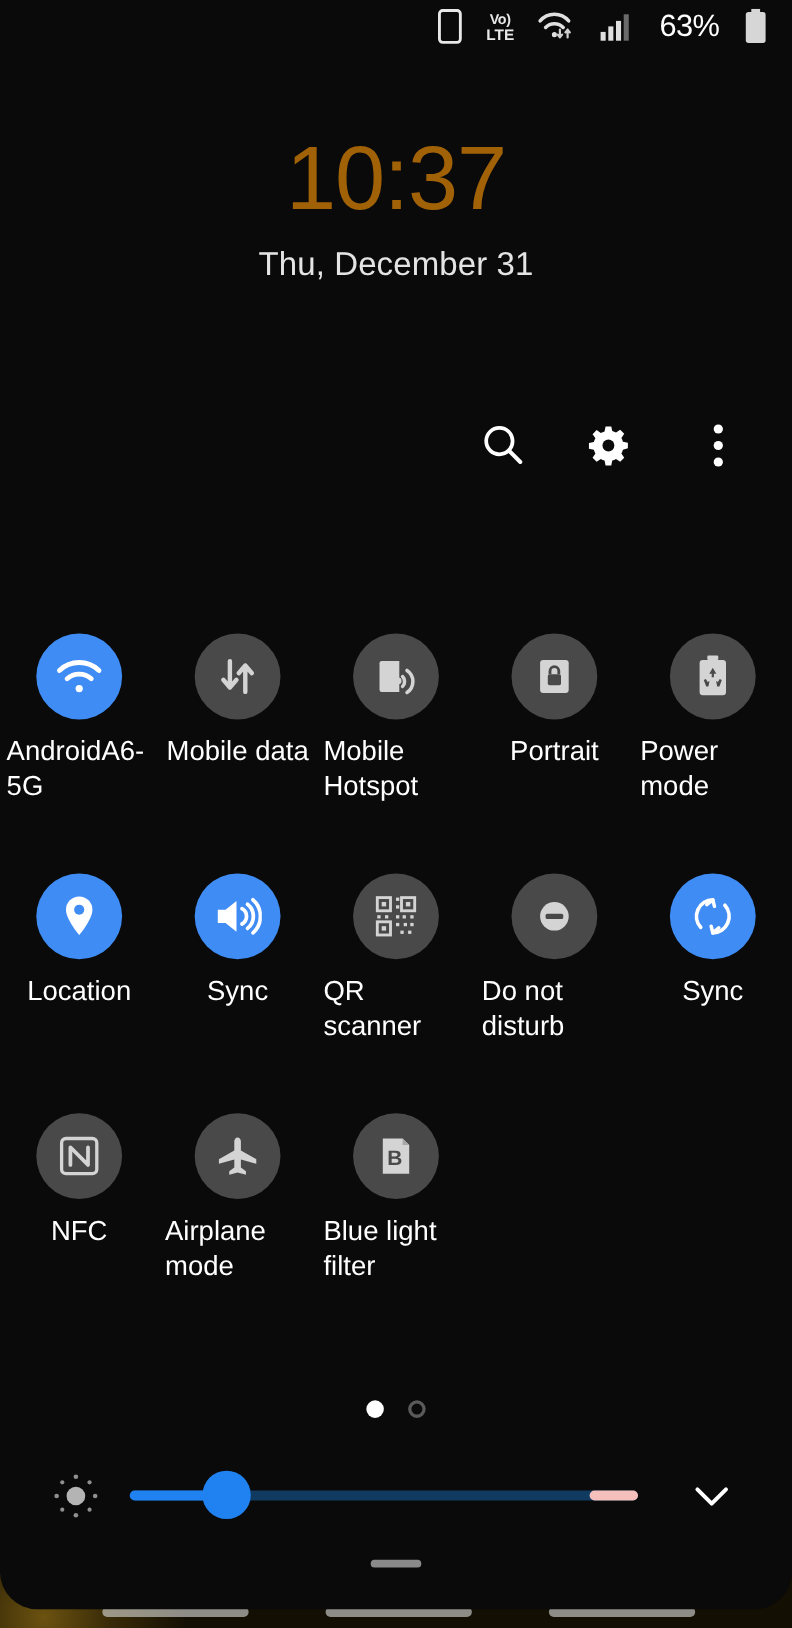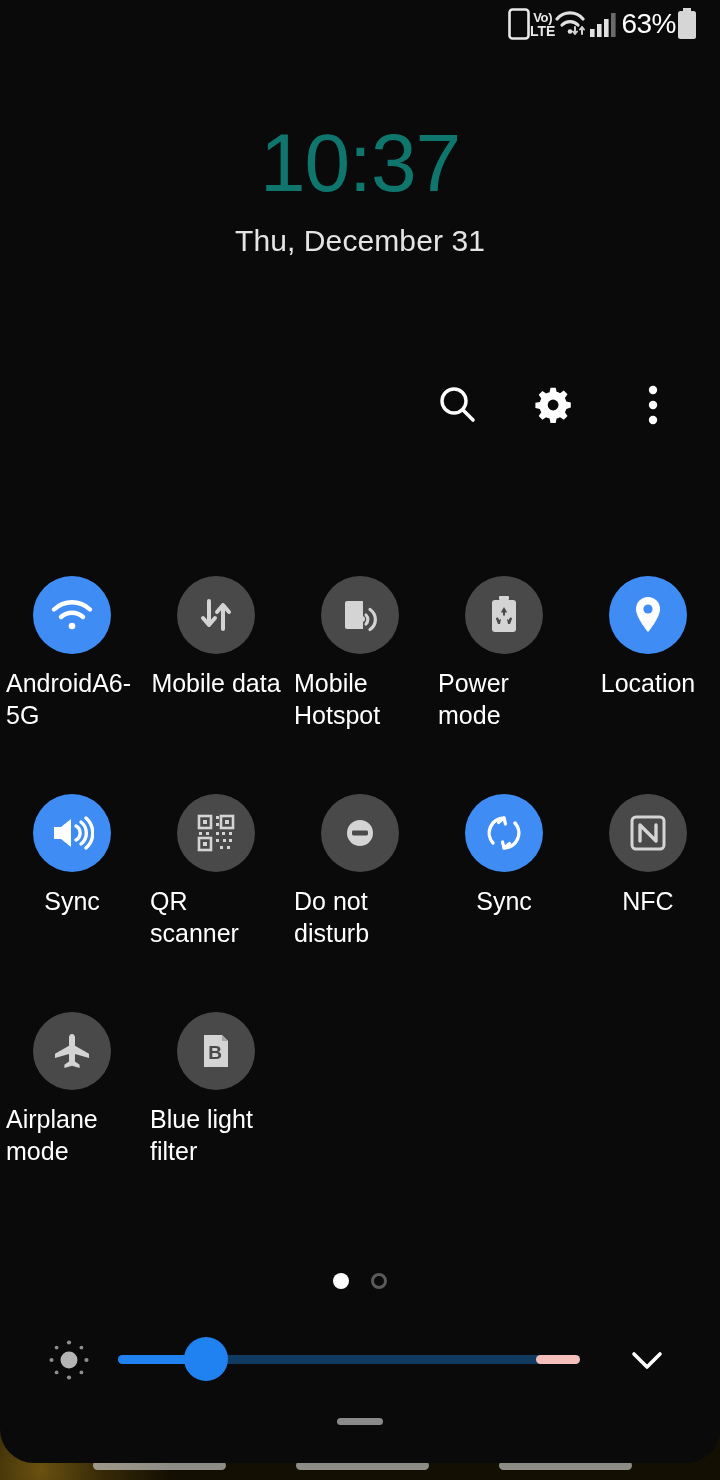--- a/index.html
+++ b/index.html
@@ -33,38 +33,38 @@
     background:#0a0a0a;
     border-bottom-left-radius:34px;
     border-bottom-right-radius:34px;
     overflow:hidden;
   }
 
   
   #status-bar {
     position:absolute; left:0; top:0; width:720px; height:48px;
     display:flex; align-items:center; justify-content:flex-end;
-    padding-right:22px; gap:0;
+    padding-right:22px; gap:22px;
   }
   #status-bar .si { display:flex; align-items:center; }
   .volte-glyph {
     display:flex; flex-direction:column; align-items:center;
     line-height:1; color:#e8e8e8; font-weight:700;
   }
   .volte-glyph .t { font-size:13px; letter-spacing:-0.3px; }
   .volte-glyph .b { font-size:14px; letter-spacing:0px; }
   #battery-pct {
     color:#ffffff; font-size:28px; font-weight:400; letter-spacing:-0.5px;
     margin-left:2px;
   }
 
   
   #clock-area { position:absolute; left:0; top:122px; width:720px; text-align:center; }
   #clock-time {
-    color:#0f766e; font-size:82px; font-weight:300; letter-spacing:-1px; line-height:1;
+    color:#a16207; font-size:82px; font-weight:300; letter-spacing:-1px; line-height:1;
   }
   #clock-date {
     color:#e4e4e4; font-size:30px; font-weight:400; margin-top:20px; letter-spacing:0.1px;
   }
 
   
   #header-actions {
     position:absolute; right:44px; top:382px;
     display:flex; align-items:center; gap:52px;
   }
@@ -244,20 +244,30 @@
           <circle cx="22" cy="24" r="3" fill="#d4d4d4"></circle>
           <path d="M26 20 a6.5 6.5 0 0 1 0 9" fill="none" stroke="#d4d4d4" stroke-width="3.2" stroke-linecap="round"></path>
           <path d="M30 14.5 a12 12 0 0 1 0 20" fill="none" stroke="#d4d4d4" stroke-width="3.2" stroke-linecap="round"></path>
         </svg>
       </div>
       <div class="tile-label">Mobile Hotspot</div>
     </div>
 
 
 
+    <div class="tile">
+      <div class="tile-circle" style="background: rgb(73, 73, 73);">
+        <svg width="34" height="40" viewBox="0 0 34 40">
+          <rect x="4" y="5" width="26" height="30" rx="3" fill="#d4d4d4"></rect>
+          <path d="M13 18 v-3 a4 4 0 0 1 8 0 v3" fill="none" stroke="#494949" stroke-width="2.6"></path>
+          <rect x="11" y="18" width="12" height="10" rx="1.6" fill="#494949"></rect>
+        </svg>
+      </div>
+      <div class="tile-label">Portrait</div>
+    </div>
 
     <div class="tile">
       <div class="tile-circle" style="background: rgb(73, 73, 73);">
         <svg width="32" height="42" viewBox="0 0 32 42">
           <rect x="11" y="2" width="10" height="4" rx="1" fill="#d4d4d4"></rect>
           <rect x="4" y="6" width="24" height="32" rx="3" fill="#d4d4d4"></rect>
           <g fill="#494949">
             <path d="M16 13 l3.2 5.4 -2.2 0 0 3.2 -2 0 0-3.2 -2.2 0 z"></path>
             <path d="M10 30 l-2.2-5.8 1.9-1 1.6 2.8 1.7-1 -1 5.0 z"></path>
             <path d="M22 30 l2.2-5.8 -1.9-1 -1.6 2.8 -1.7-1 1 5.0 z"></path>

